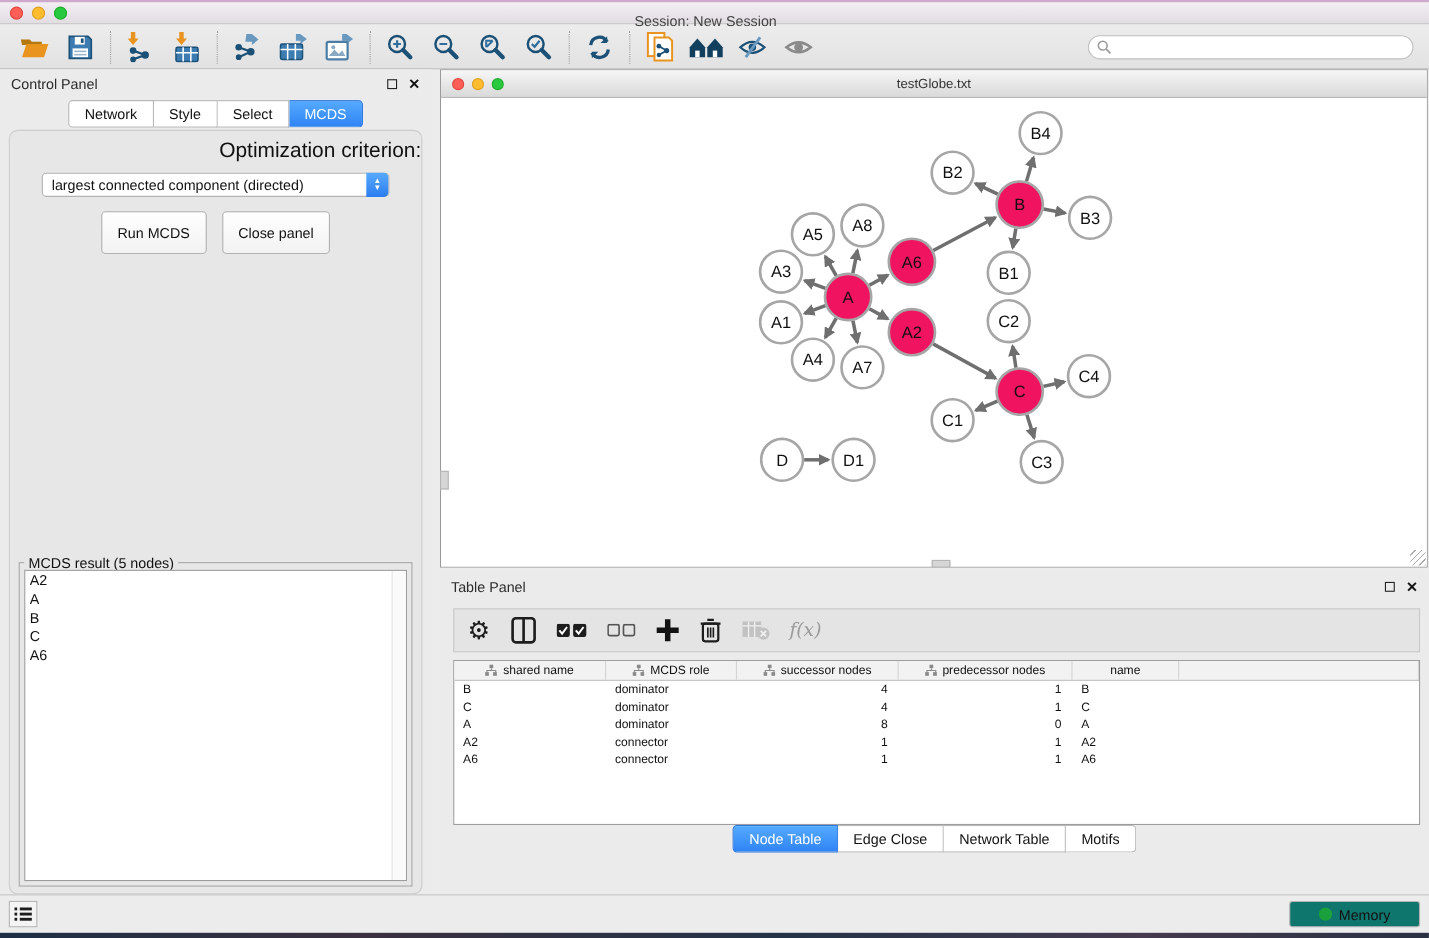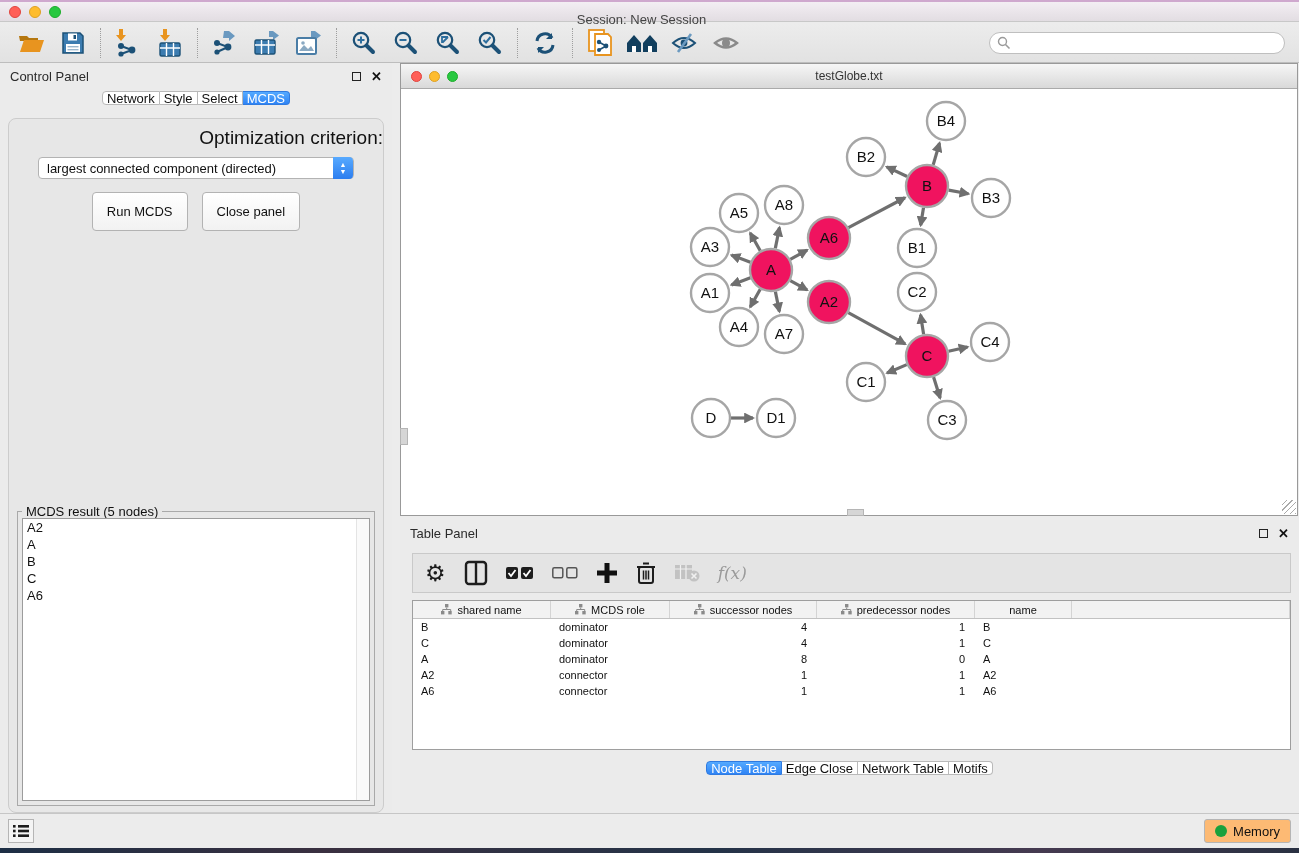--- a/index.html
+++ b/index.html
@@ -33,21 +33,21 @@
   
   .control-panel { position:absolute; left:0; top:63px; width:392px; bottom:32px;
     background:#ebebeb; }
   .panel-header { height:26px; display:flex; align-items:center; padding:0 10px;
     font-size:13px; color:#2b2b2b; }
   .panel-header .hdr-actions { margin-left:auto; display:flex; gap:10px; align-items:center; }
   .float-box { width:9px; height:9px; border:1.5px solid #222; display:inline-block; }
   .close-x { font-size:13px; font-weight:700; color:#111; line-height:1; }
 
   .seg-tabs { display:flex; justify-content:center; margin-top:2px; }
-  .seg-tab { height:14px; padding:0 4px; background:#fff; border:1px solid #b9b9b9;
+  .seg-tab { height:25px; padding:0 14px; background:#fff; border:1px solid #b9b9b9;
     border-left:none; font-size:13px; color:#111; display:flex; align-items:center; }
   .seg-tab:first-child { border-left:1px solid #b9b9b9; border-radius:4px 0 0 4px; }
   .seg-tab:last-child { border-radius:0 4px 4px 0; }
   .seg-tab.active { background:linear-gradient(#55aaff,#2f84f5); border-color:#2f7ae0;
     color:#fff; }
 
   .cp-body { position:absolute; left:8px; right:8px; top:55px; bottom:8px;
     background:#e7e7e7; border:1px solid #cccccc; border-radius:8px; }
   .opt-label { text-align:right; margin-top:8px; font-size:19px; color:#111; }
   .combo { position:relative; margin:8px auto 0; width:316px; height:22px; background:#fff;
@@ -110,21 +110,21 @@
   .cell.r { justify-content:flex-end; padding-right:10px; }
 
   .tp-tabs { position:absolute; left:0; right:0; bottom:38px; display:flex; justify-content:center; }
 
   
   .statusbar { position:absolute; left:0; right:0; bottom:5px; height:35px;
     background:#ececec; border-top:1px solid #c6c6c6; display:flex; align-items:center;
     padding:0 8px; }
   .list-btn { width:26px; height:24px; border:1px solid #b5b5b5; background:#f4f4f4;
     display:flex; align-items:center; justify-content:center; }
-  .memory-btn { margin-left:auto; height:24px; padding:0 10px; background:#fdba74;
+  .memory-btn { margin-left:auto; height:24px; padding:0 26px; background:#0f766e;
     border:1px solid #b5b5b5; border-radius:3px; display:flex; align-items:center; gap:6px;
     font-size:13px; color:#111; }
   .mem-dot { width:12px; height:12px; border-radius:50%; background:#1ba13c; }
   .wallpaper { position:absolute; left:0; right:0; bottom:0; height:5px;
     background:linear-gradient(90deg,#1d2f45,#3a3040 25%,#243348 55%,#453a50 80%,#2a3142); }
 </style>
 </head>
 <body>
 
 <div class="window">

